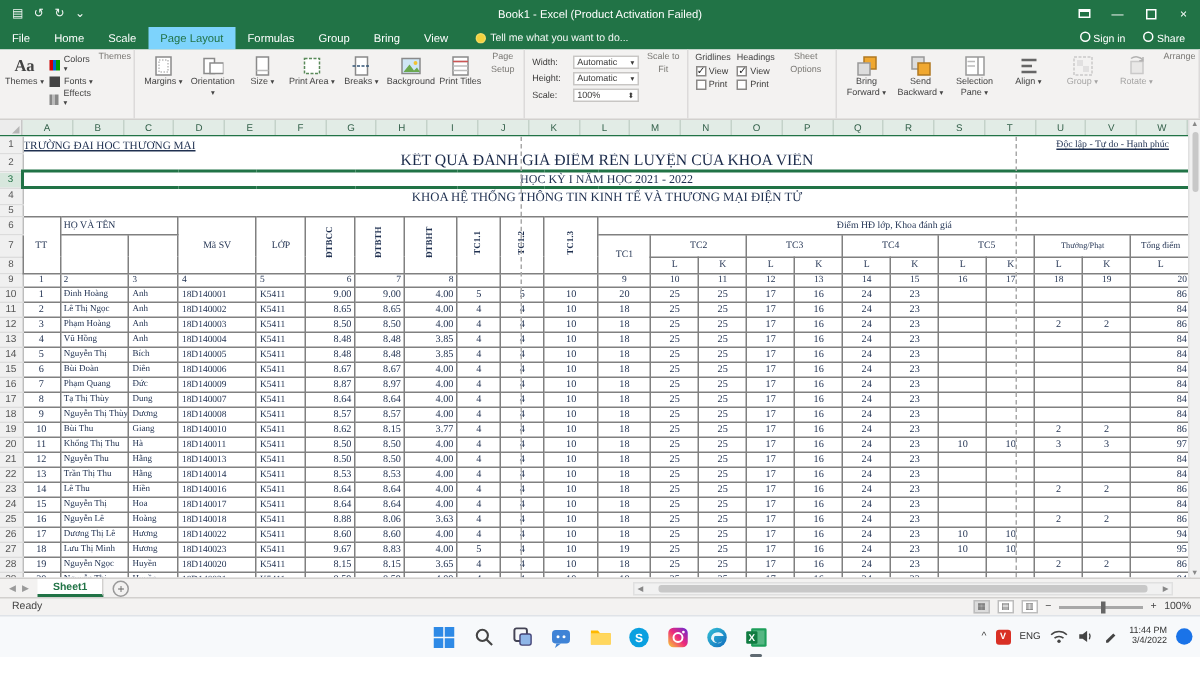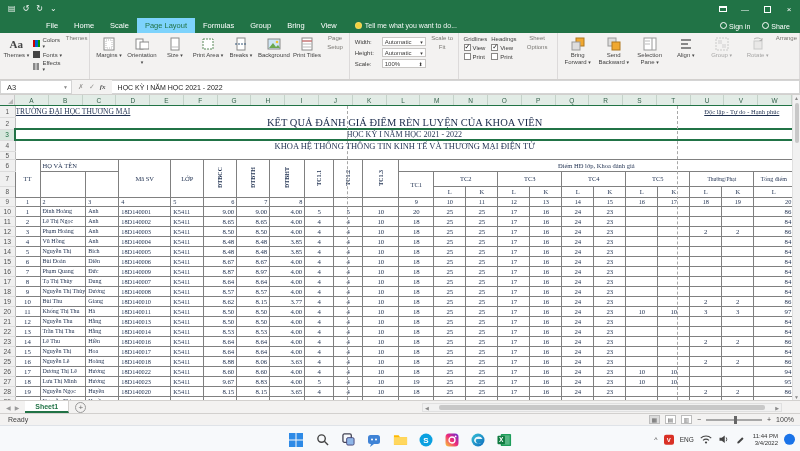--- a/index.html
+++ b/index.html
@@ -11,21 +11,21 @@
   .titlebar { height:18px; background:#217346; color:#fff; display:flex; align-items:center; position:relative; flex:none; }
   .qat { display:flex; gap:7px; margin-left:8px; align-items:center; z-index:2; font-size:8px; }
   .qi { opacity:.95; line-height:1; }
   .tb-title { position:absolute; left:0; right:0; text-align:center; font-size:7.5px; }
   .win-btns { margin-left:auto; display:flex; z-index:2; }
   .wb { width:22px; height:18px; display:flex; align-items:center; justify-content:center; font-size:8px; }
   .wb .bx { width:7px; height:7px; border:1px solid #fff; display:inline-block; }
   .wb .rd { width:8px; height:6px; border:1px solid #fff; border-top-width:2px; display:inline-block; }
 
   
-  .tabrow { height:15px; background:#217346; display:flex; align-items:stretch; color:#fff; font-size:7.5px; flex:none;padding-left:38px; }
+  .tabrow { height:15px; background:#217346; display:flex; align-items:stretch; color:#fff; font-size:7.5px; flex:none; }
   .rtab { padding:0 8px; display:flex; align-items:center; cursor:default; }
   .rtab.active { background:#7dd3fc; color:#217346; }
   .tellme { display:flex; align-items:center; gap:3px; font-size:7px; padding-left:10px; opacity:.95; }
   .bulb { width:7px; height:7px; border-radius:50%; background:#ffd83d; border:1px solid #fff3; }
   .tab-right { margin-left:auto; display:flex; gap:12px; padding-right:10px; font-size:7px; align-items:center; }
   .person { width:7px; height:7px; border-radius:50%; border:1px solid #fff; display:inline-block; margin-right:2px; }
 
   
   .ribbon { height:47px; background:#f3f2f1; border-bottom:1px solid #d2d0ce; display:flex; font-size:6.5px; color:#3b3a39; flex:none; }
   .rgroup { display:flex; flex-direction:row; border-right:1px solid #dcdada; padding:1px 2px 0; }
@@ -122,20 +122,21 @@
 
 <div class="app">
 
   <div class="titlebar">
     <div class="qat">
       <span class="qi">▤</span>
       <span class="qi">↺</span>
       <span class="qi">↻</span>
       <span class="qi">⌄</span>
     </div>
+    <div class="tb-title">Book1 - Excel (Product Activation Failed)</div>
     <div class="win-btns">
       <span class="wb">
           <span class="rd"></span>
         </span>
       <span class="wb">—</span>
       <span class="wb">
           <span class="bx"></span>
         </span>
       <span class="wb">×</span>
     </div>
@@ -362,32 +363,20 @@
                 <path d="M11 1v2.5H8.5" fill="none" stroke="#666"></path>
               </svg>
             </span>
             <span>Rotate <span class="caret">▾</span></span>
           </div>
         </div>
       <div class="rg-label">Arrange</div>
     </div>
   </div>
 
-  <div class="fbar">
-    <div class="namebox">
-      <span>A3</span>
-        <span class="nb-c">▼</span>
-    </div>
-    <div class="fx-btns">
-      <span>✗</span>
-      <span>✓</span>
-      <span class="fx">fx</span>
-    </div>
-    <div class="fml">HỌC KỲ I NĂM HỌC 2021 - 2022</div>
-  </div>
 
   <div class="sheet-zone">
     <div class="colhead" id="colhead">
       <div class="corner"></div>
     <div class="cletter">A</div>
         <div class="cletter">B</div>
         <div class="cletter">C</div>
         <div class="cletter">D</div>
         <div class="cletter">E</div>
         <div class="cletter">F</div>

